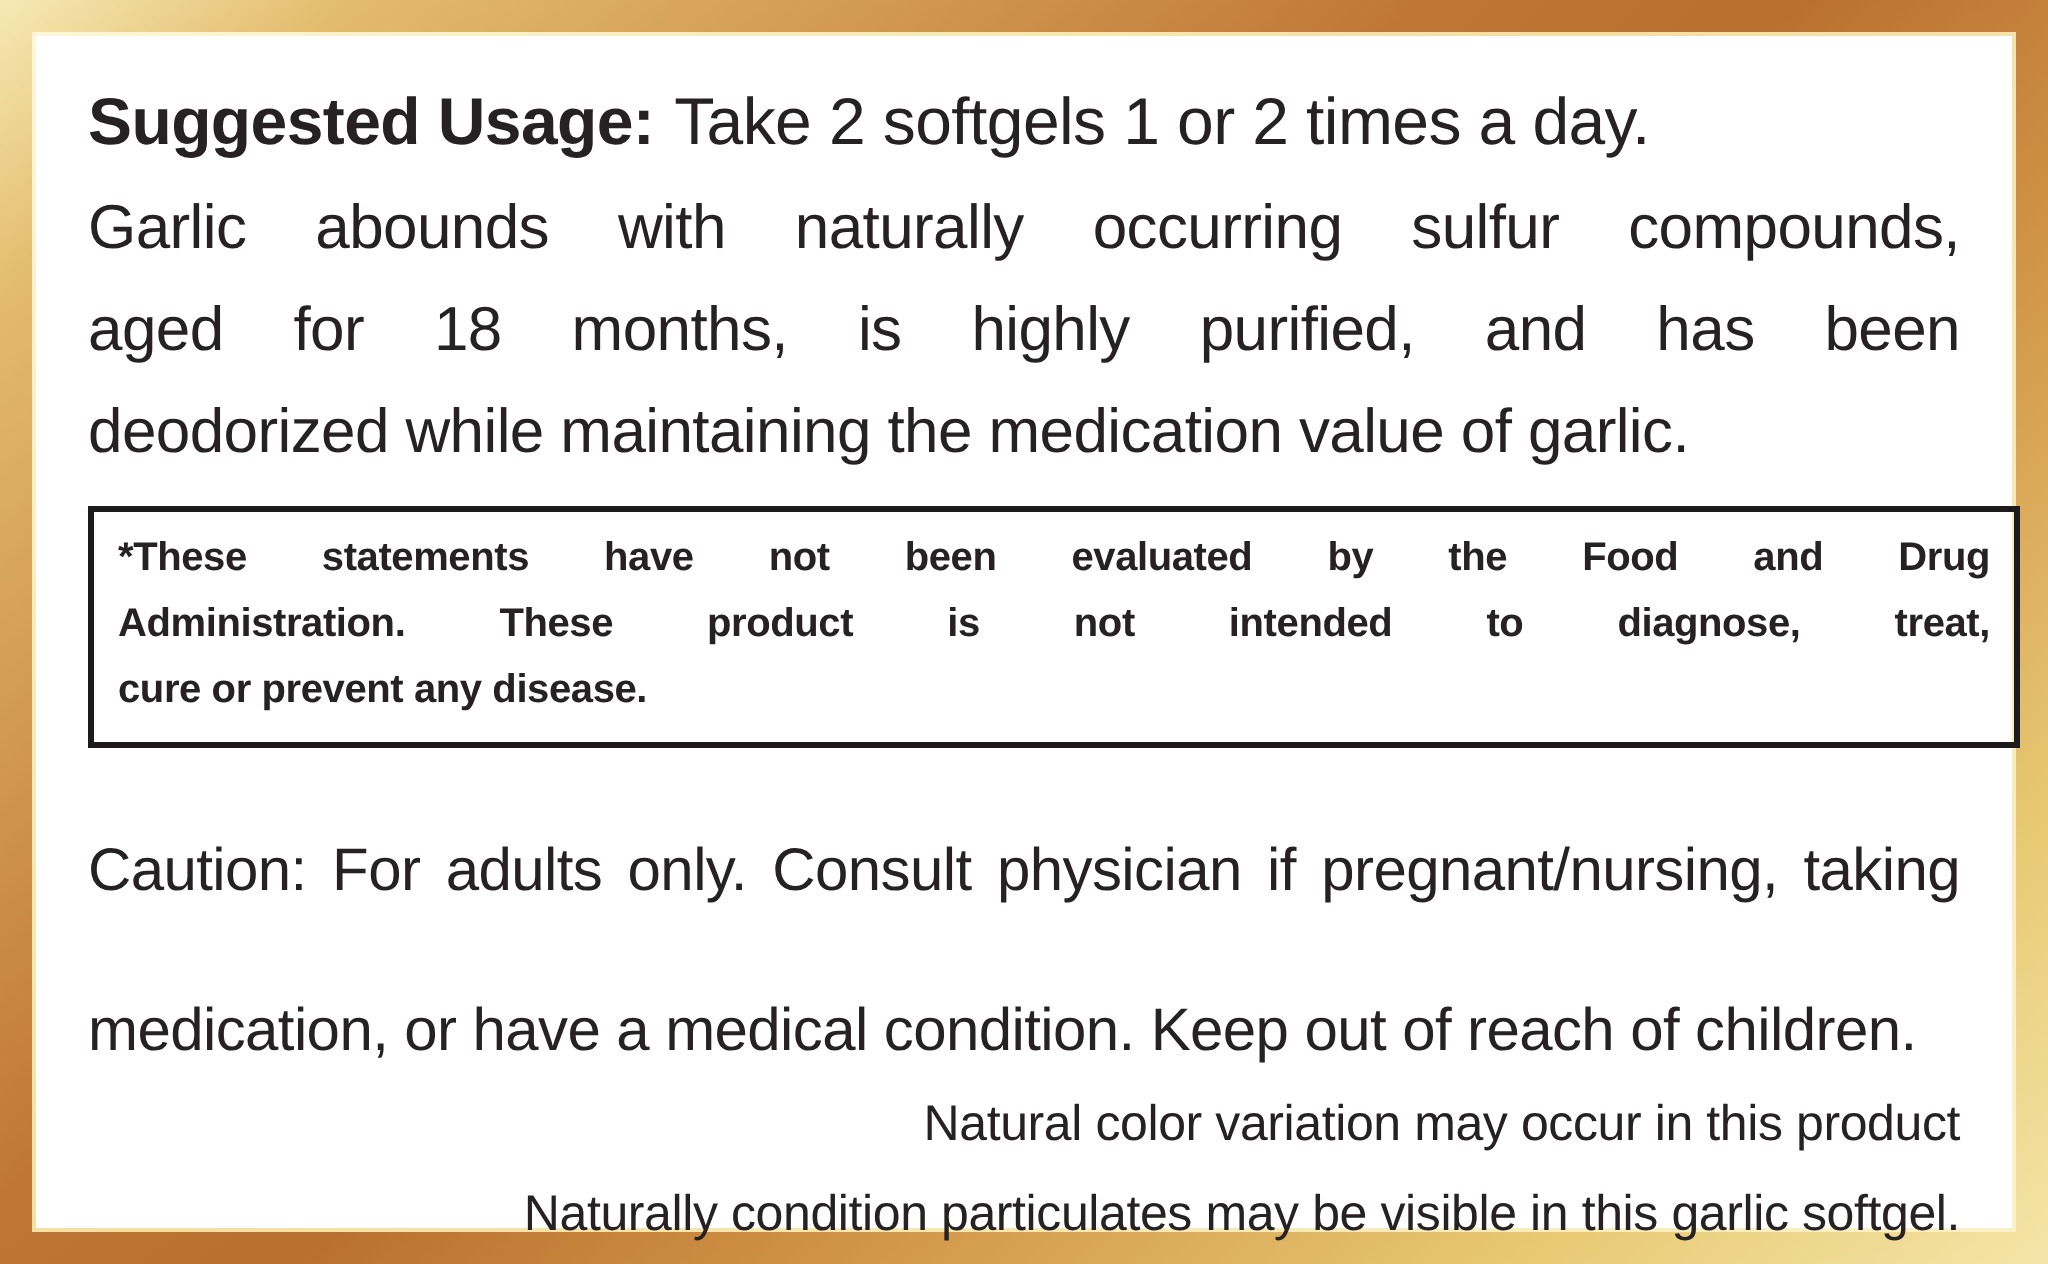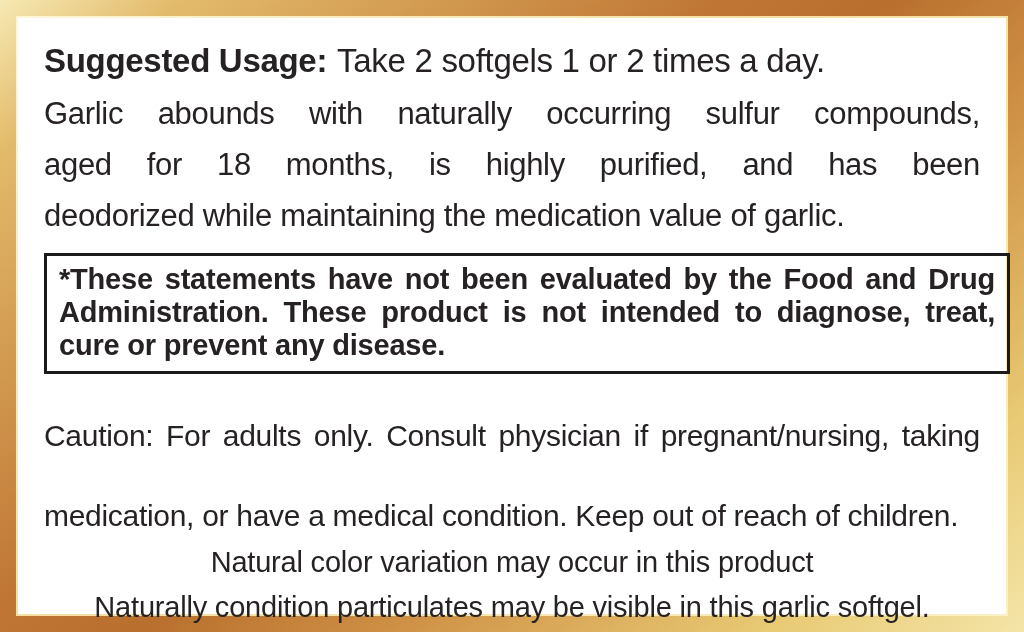--- a/index.html
+++ b/index.html
@@ -57,21 +57,21 @@
     text-align-last: left;
   }
   .fda-box {
     box-sizing: border-box;
     margin-top: 12px;
     border: 3px solid #1c1a1b;
     padding: 7px 12px 9px 12px;
     width: 966px;
   }
   .fda-box .line {
-    font-size: 29px;
+    font-size: 20px;
     font-weight: 700;
     letter-spacing: -0.2px;
     line-height: 33px;
     text-align: justify;
     text-align-last: justify;
   }
   .fda-box .line.last {
     text-align-last: left;
   }
   .caution {
@@ -82,24 +82,24 @@
     letter-spacing: -0.3px;
     line-height: 37px;
     text-align: justify;
     text-align-last: justify;
     margin-top: 43px;
   }
   .caution .line.last {
     text-align-last: left;
   }
   .note {
-    font-size: 29px;
+    font-size: 25px;
     letter-spacing: -0.2px;
     line-height: 33px;
-    text-align: center;
+    text-align: right;
   }
   .note.color-note { margin-top: 12px; }
   .note.particulate-note { margin-top: 12px; }
 </style>
 </head>
 <body>
 
 <div class="frame">
   <div class="frame-highlight">
     <div class="label-body">

